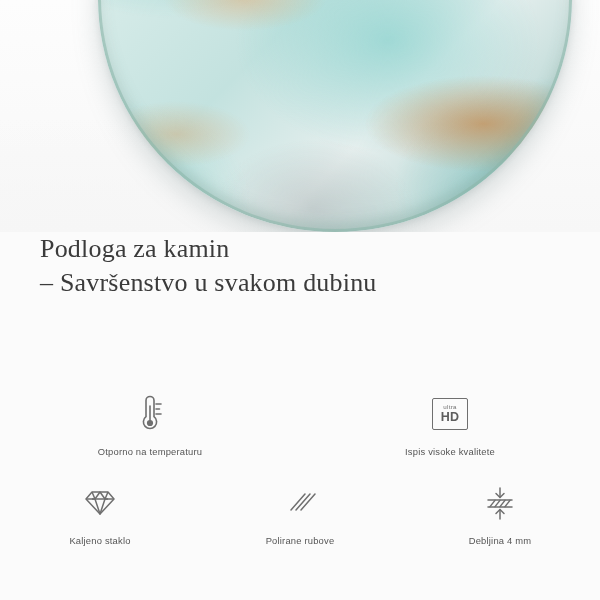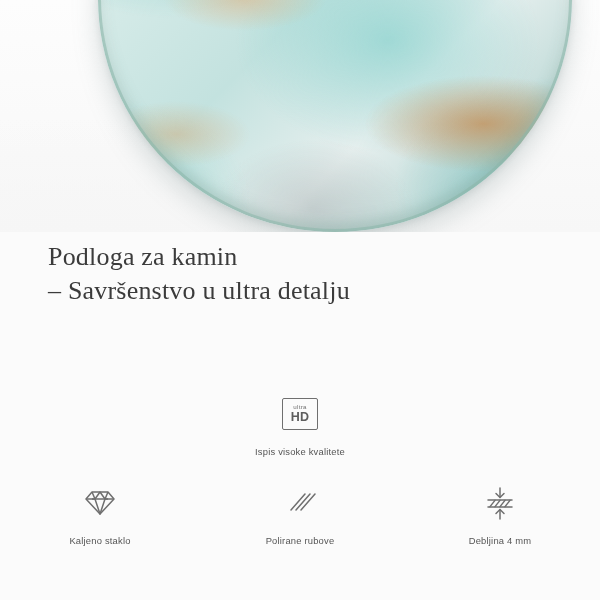--- a/index.html
+++ b/index.html
@@ -95,21 +95,21 @@
   }
 
   
   .content {
     position: absolute;
     left: 0;
     top: 232px;
     width: 600px;
   }
   .title {
-    margin: 8px;
+    margin: 0;
     padding: 0 40px;
     font-family: "Liberation Serif", serif;
     font-weight: 400;
     font-size: 26px;
     line-height: 34px;
     color: #3b3b3b;
     letter-spacing: 0.2px;
   }
   .title .line2 { display: block; }
   .body-copy {
@@ -190,28 +190,41 @@
       <div class="board-art"></div>
       <div class="board-sheen"></div>
       <div class="board-edge"></div>
     </div>
 
   </div>
 
   <div class="content">
     <h1 class="title">
       <span>Podloga za kamin</span>
-      <span class="line2">– Savršenstvo u ultra detalju</span>
+      <span class="line2">– Savršenstvo u svakom dubinu</span>
     </h1>
   </div>
 
   <div class="features">
 
     <div class="feature-row">
 
+      <div class="feature">
+        <div class="feature-icon">
+          <svg width="34" height="40" viewBox="0 0 34 40" fill="none" stroke="#6f6f6f" stroke-width="1.6" stroke-linecap="round">
+            <path d="M13 6.5a4 4 0 0 1 8 0v16.2a6.6 6.6 0 1 1-8 0V6.5z"></path>
+            <circle cx="17" cy="29" r="3.1" fill="#6f6f6f" stroke="none"></circle>
+            <line x1="17" y1="12" x2="17" y2="27"></line>
+            <line x1="23" y1="10" x2="28" y2="10"></line>
+            <line x1="23" y1="15" x2="26.5" y2="15"></line>
+            <line x1="23" y1="20" x2="28" y2="20"></line>
+          </svg>
+        </div>
+        <div class="feature-label">Otporno na temperaturu</div>
+      </div>
 
       <div class="feature">
         <div class="feature-icon">
           <div class="ultrahd">
             <span class="u1">ultra</span>
             <span class="u2">HD</span>
           </div>
         </div>
         <div class="feature-label">Ispis visoke kvalitete</div>
       </div>

